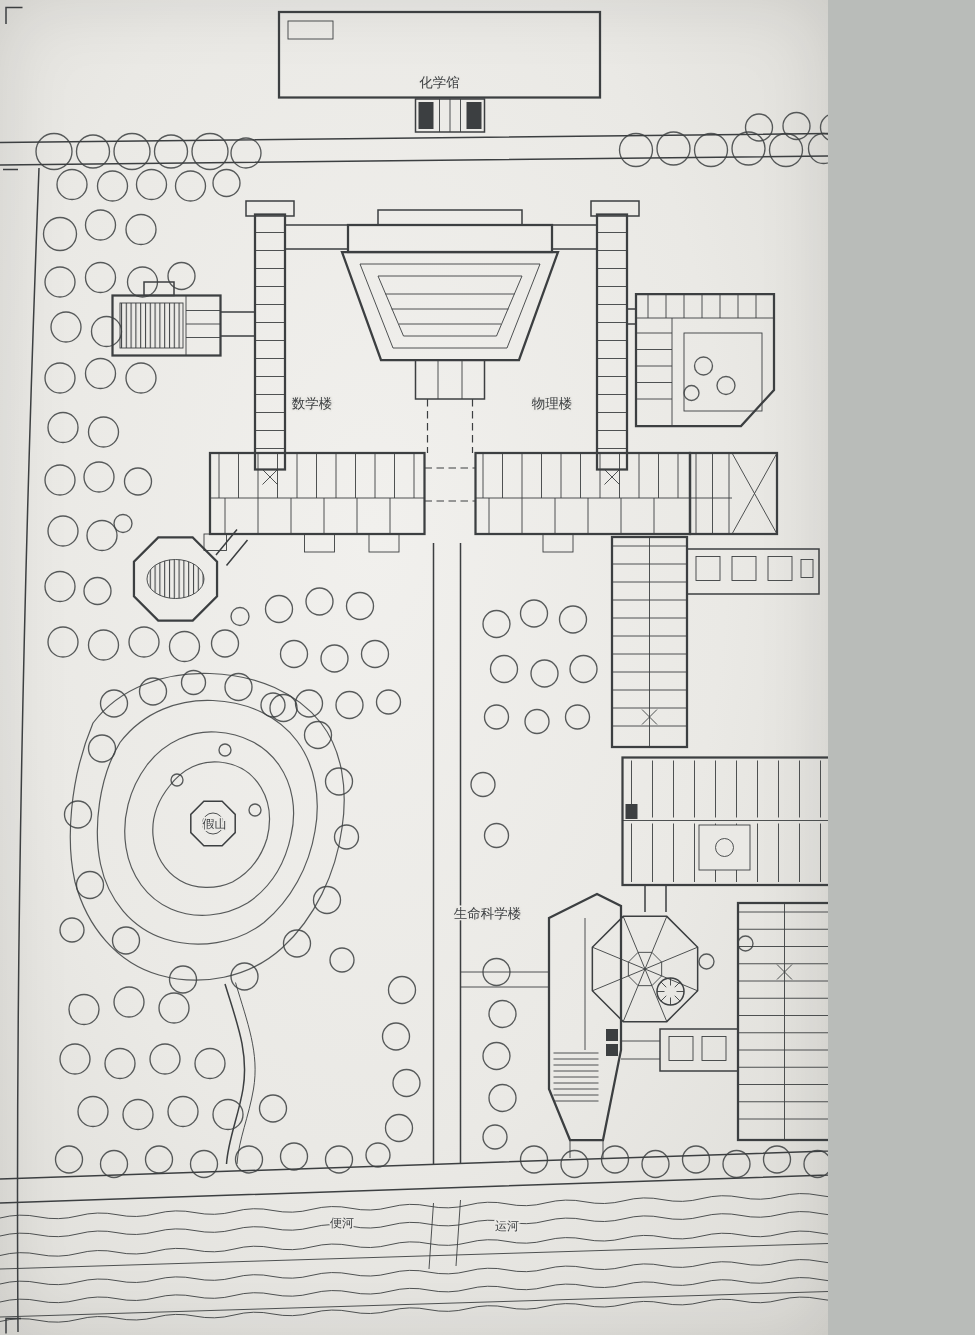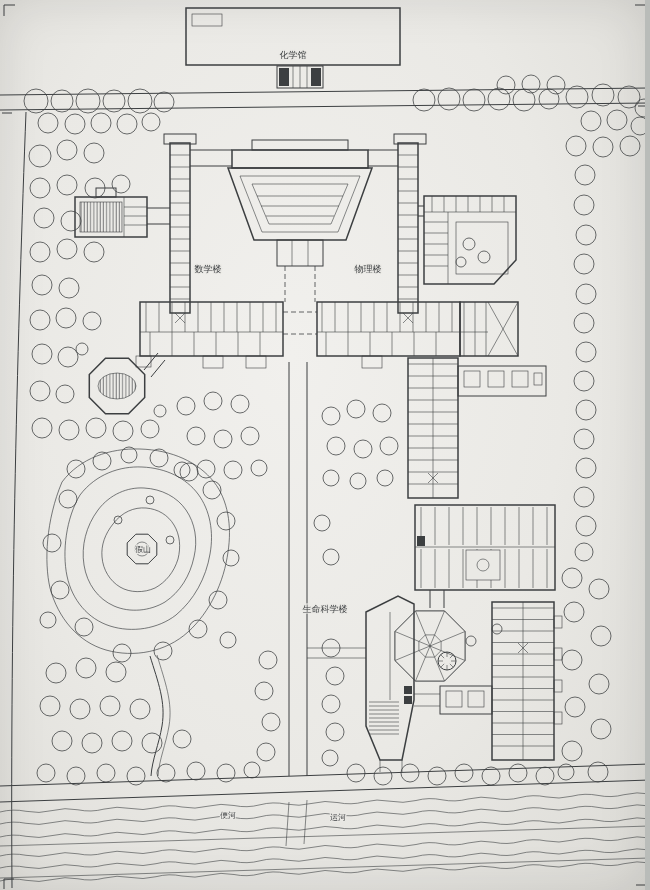--- a/index.html
+++ b/index.html
@@ -1,18 +1,18 @@
 <!DOCTYPE html>
 <html style="--ink: #3c3f41; --paper: #eae9e5;"><head>
 <meta charset="utf-8">
 <style>
   :root { --ink:#3c3f41; --paper:#eae9e5; }
   html,body { margin:0; padding:0; background:#b9bcb9; }
   .sheet {
-    position:relative; width:645px; height:890px; overflow:hidden;
+    position:relative; width:552px; height:890px; overflow:hidden;
     background: radial-gradient(ellipse at 45% 40%, #f1f0ed 0%, var(--paper) 55%, #dcdbd6 100%);
     box-shadow: inset 0 0 50px rgba(0,0,0,.10);
     font-family:"DejaVu Sans", sans-serif;
   }
   svg { display:block; }
   .ink  { stroke:var(--ink); fill:none; stroke-width:1.5; stroke-linejoin:miter; }
   .med  { stroke:var(--ink); fill:none; stroke-width:1; }
   .thin { stroke:var(--ink); fill:none; stroke-width:0.6; }
   .dash { stroke:var(--ink); fill:none; stroke-width:0.8; stroke-dasharray:5 3; }
   .tree { stroke:var(--ink); fill:none; stroke-width:0.9; opacity:.85; }

